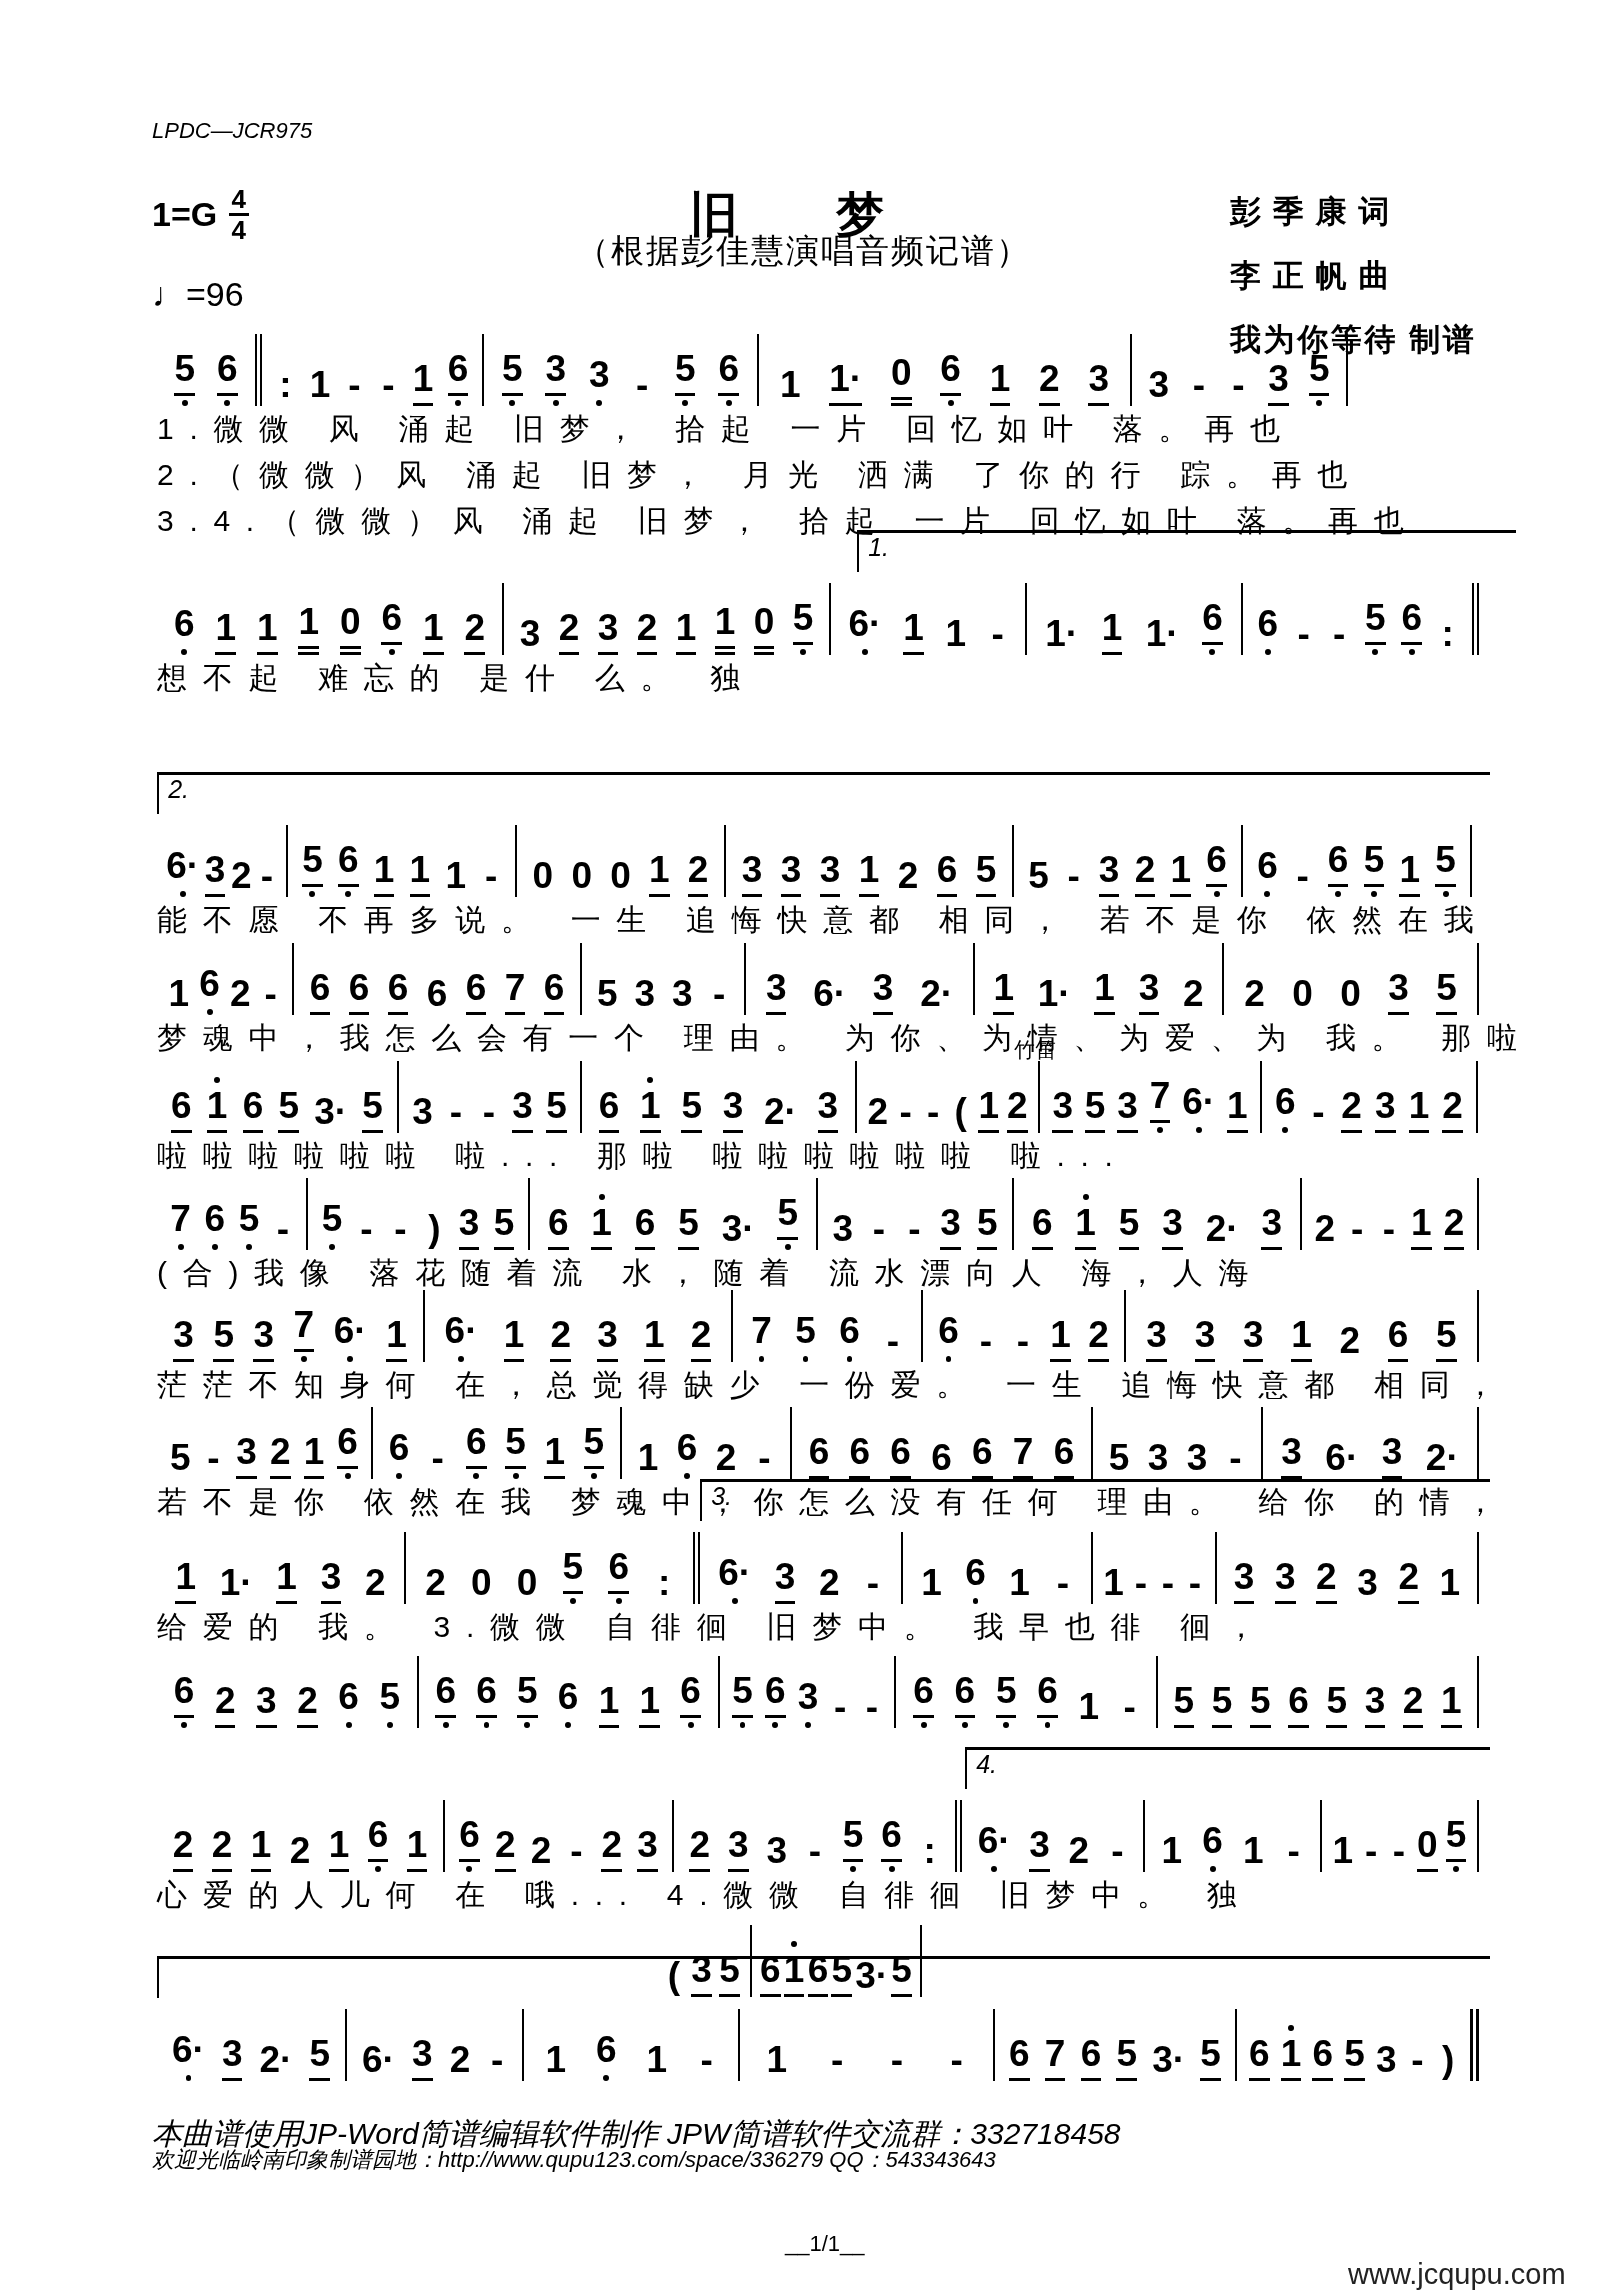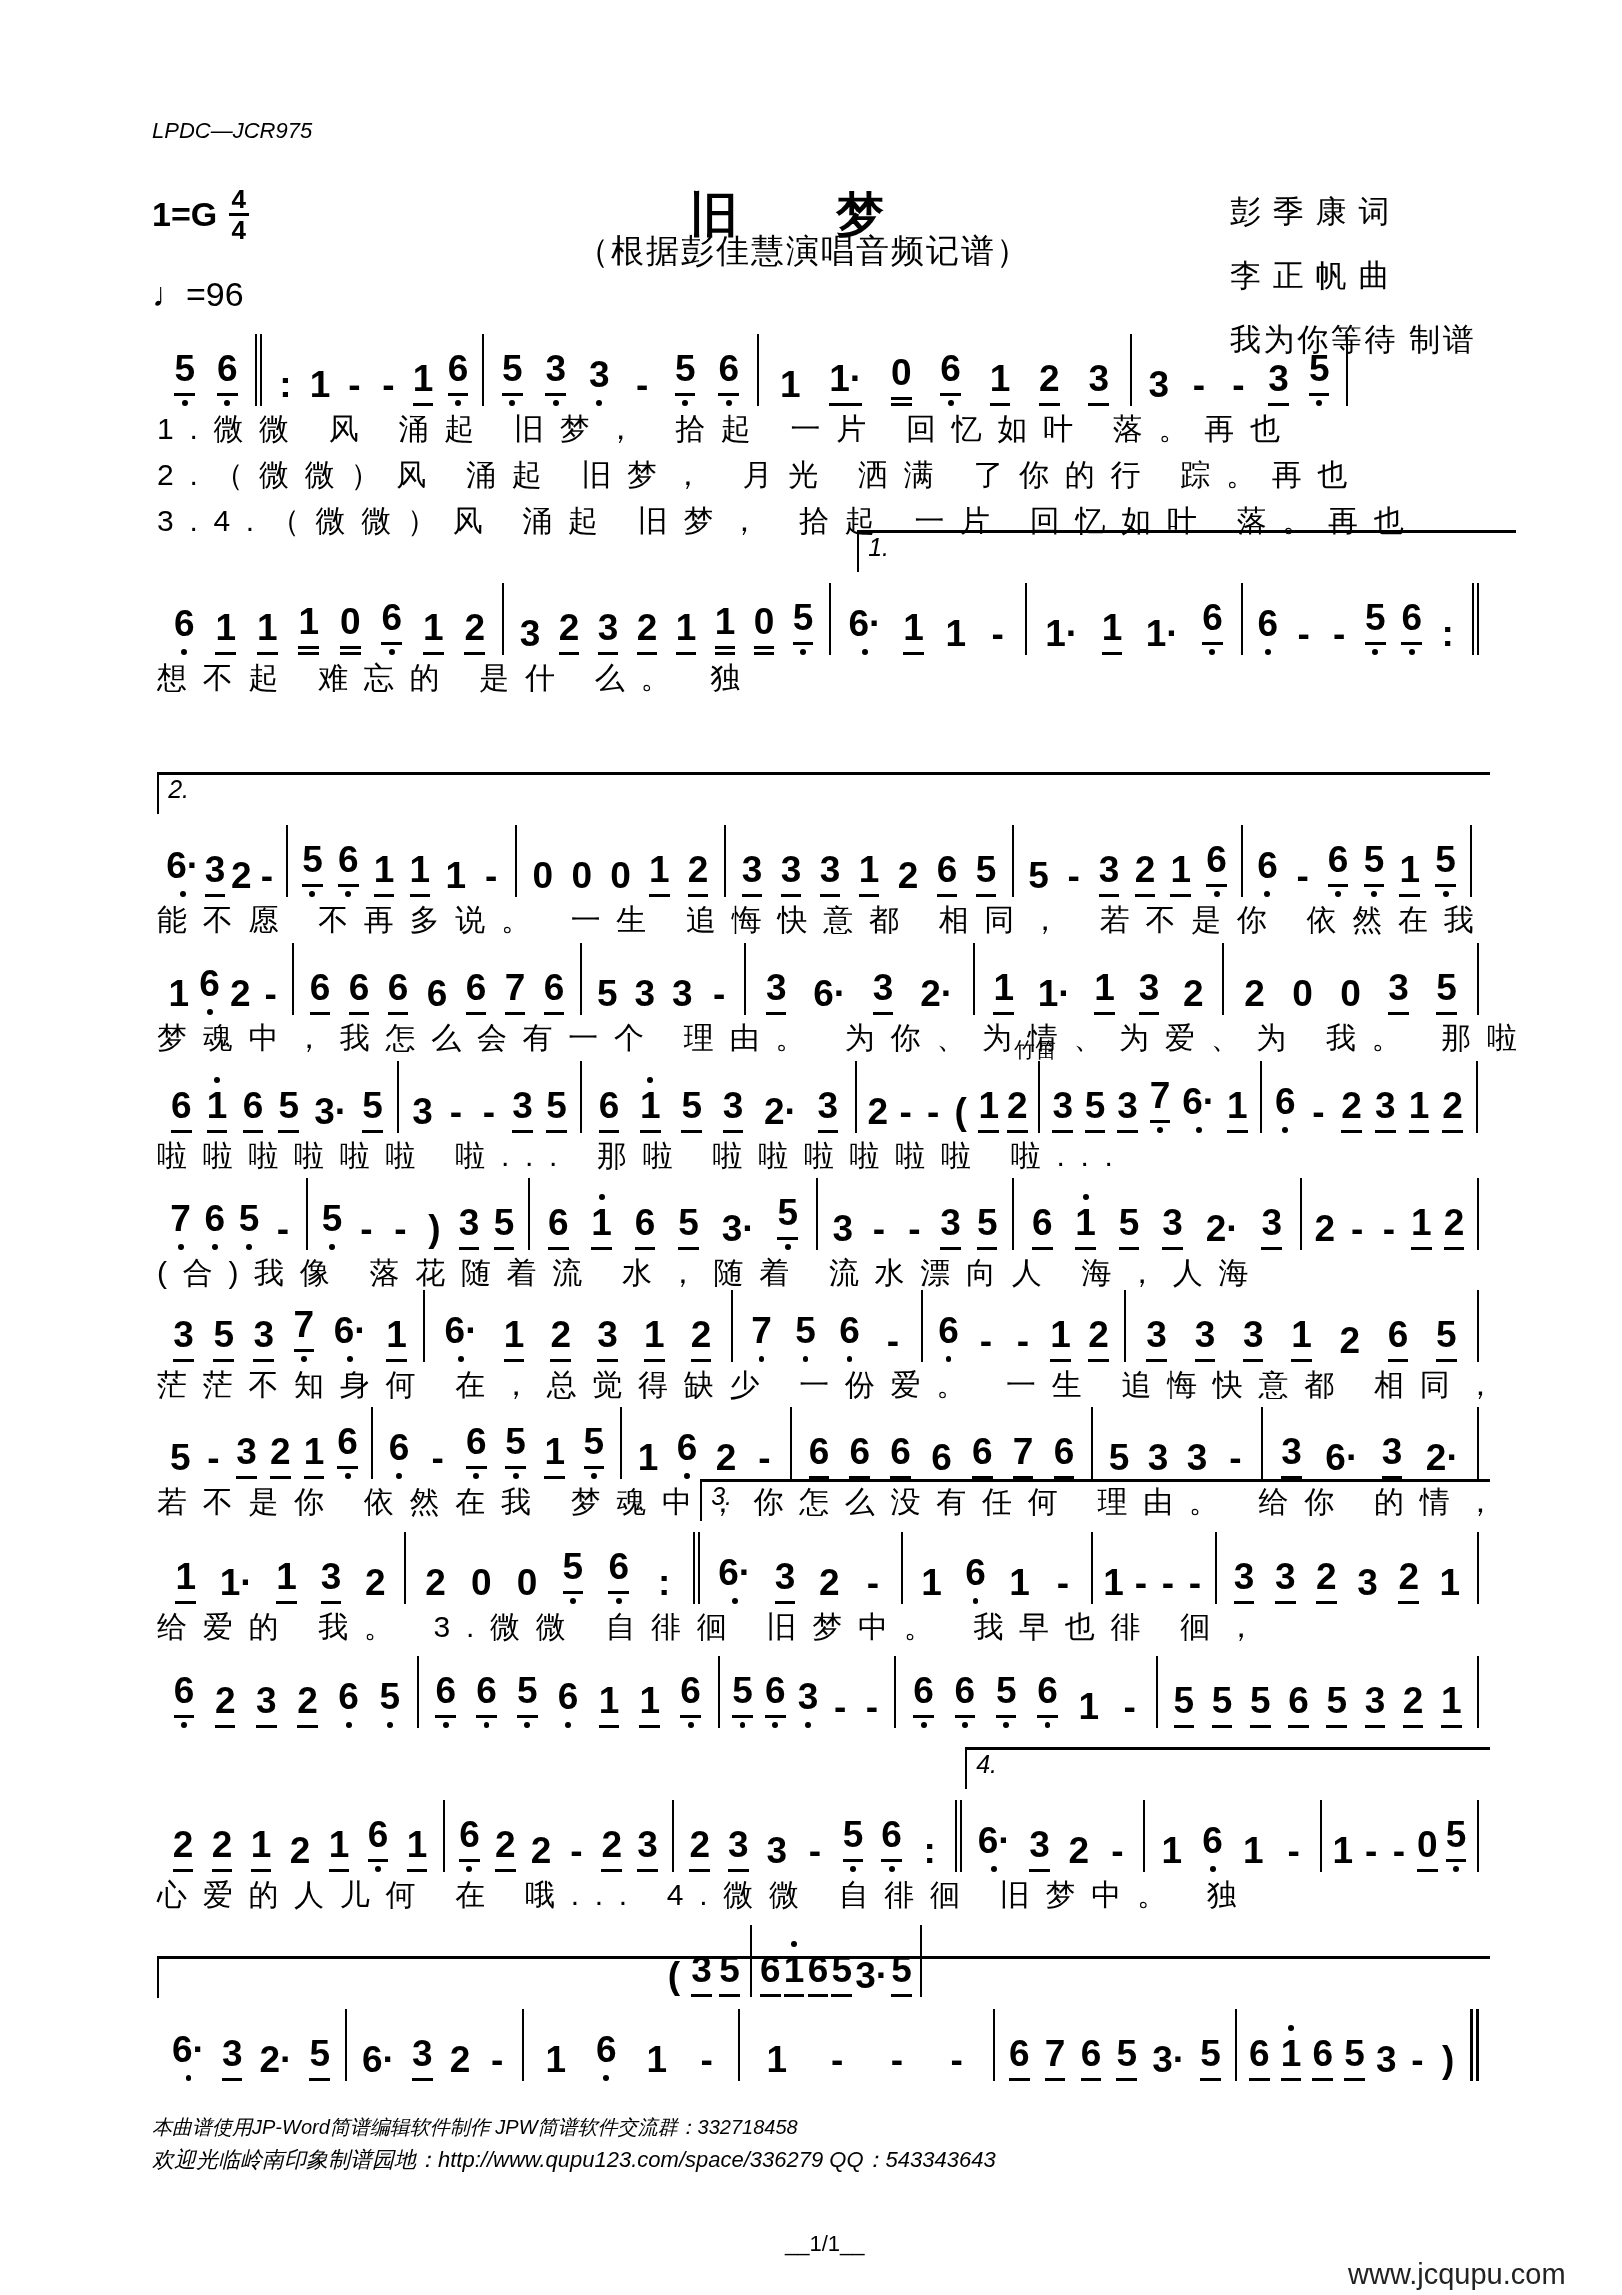--- a/index.html
+++ b/index.html
@@ -6,36 +6,36 @@
   body{width:1623px;height:2295px;position:relative;overflow:hidden;font-family:"Liberation Sans","DejaVu Sans",sans-serif;color:#000;}
   .abs{position:absolute;}
   .code{left:152px;top:118px;font-size:22px;font-style:italic;}
   .title{left:690px;top:141px;font-size:48px;font-weight:bold;letter-spacing:98px;font-family:"DejaVu Serif",serif;margin-top:42px;}
   .key{left:152px;top:186px;font-size:34px;font-weight:bold;display:flex;align-items:center;}
   .frac{display:inline-flex;flex-direction:column;align-items:center;margin-left:11.8px;font-size:26px;line-height:26px;}
   .frac .bar{width:19.6px;height:2.6px;background:#000;margin:1.3px 0;}
   .tempo{left:152px;top:275px;font-size:34px;}
   .subtitle{left:576px;top:229px;font-size:33px;letter-spacing:2px;}
   .credits{left:1230px;top:180px;font-size:31px;line-height:64px;letter-spacing:11.8px;}
-  .credits div{white-space:nowrap;}
+  .credits div{white-space:nowrap;font-weight:bold;}
 
   .system{position:absolute;left:157px;width:1322px;}
   .staff{display:flex;align-items:flex-end;height:79px;}
   .measure{display:flex;justify-content:space-around;align-items:flex-end;border-right:2px solid #000;height:72px;padding:0 6.5px;box-sizing:border-box;}
   .measure.pre{border-right:none;}
   .measure.endrep{border-right:7.9px double #000;}
   .measure.final{border-right:9.2px double #000;}
   .measure.startrep{border-left:7.9px double #000;}
   .tok{position:relative;display:inline-flex;flex-direction:column;align-items:center;font-size:37px;font-weight:bold;line-height:42px;min-width:19.6px;}
   .tok .ul{width:100%;height:3.3px;background:#000;margin-top:2.6px;}
   .tok .dot{width:5.9px;height:5.9px;border-radius:50%;background:#000;margin-top:3.9px;}
   .tok .adot{width:5.9px;height:5.9px;border-radius:50%;background:#000;position:absolute;top:-7.9px;}
   .lyric{display:flex;font-size:30px;height:46px;align-items:center;letter-spacing:15.7px;white-space:nowrap;}
   .volta{position:absolute;border-top:3.9px solid #000;border-left:2px solid #000;height:39px;font-size:25px;font-style:italic;padding-left:9.2px;}
-  .footer1{left:152px;top:2114px;font-size:20px;font-style:italic;}
+  .footer1{left:152px;top:2114px;font-size:30px;font-style:italic;}
   .footer2{left:152px;top:2145px;font-size:22px;font-style:italic;}
   .pagenum{left:785px;top:2231px;font-size:22px;}
   .site{left:1348px;top:2258px;font-size:29px;color:#222;}
 </style>
 </head>
 <body>
 
 <div class="abs code">LPDC—JCR975</div>
 <div class="abs title">旧梦</div>
 <div class="abs key">

